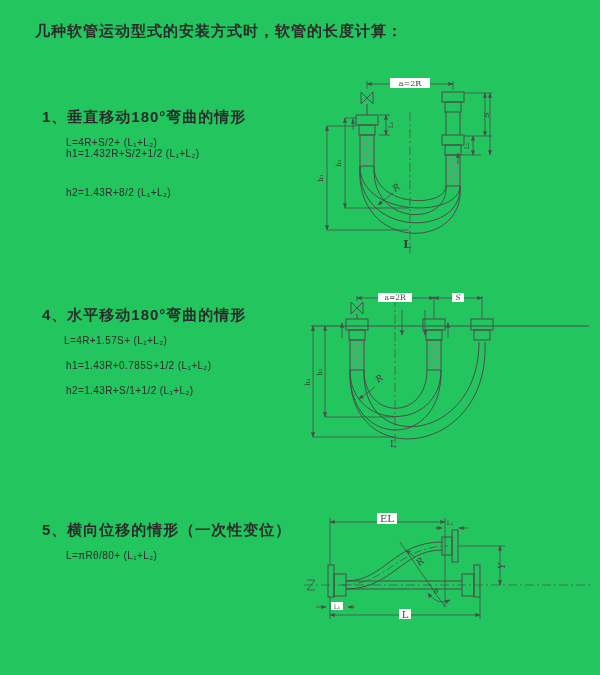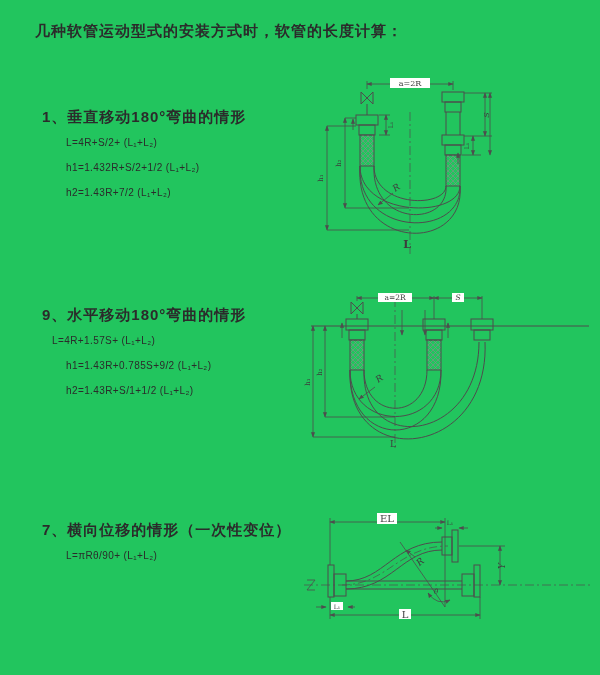--- a/index.html
+++ b/index.html
@@ -2,51 +2,51 @@
 <html><head>
 <meta charset="utf-8">
 <style>
   html,body{margin:0;padding:0;background:#fff;}
   .page{position:relative;width:600px;height:675px;background:#22c55e;overflow:hidden;
         font-family:"Liberation Sans",sans-serif;color:#2b2b2b;}
   .title{position:absolute;left:35px;top:22px;font-size:15px;font-weight:600;letter-spacing:1px;}
   .sec-h{position:absolute;font-size:15px;font-weight:600;letter-spacing:1px;text-align:center;}
   .formula{position:absolute;font-size:10px;letter-spacing:.4px;}
   #s1h{left:42px;top:108px}
-  #s1f1{left:66px;top:137px}#s1f2{left:66px;top:162px}#s1f3{left:66px;top:187px}
+  #s1f1{left:66px;top:137px}#s1f2{left:66px;top:148px}#s1f3{left:66px;top:187px}
   #s2h{left:42px;top:306px}
-  #s2f1{left:52px;top:335px}#s2f2{left:66px;top:360px}#s2f3{left:66px;top:385px}
+  #s2f1{left:64px;top:335px}#s2f2{left:66px;top:360px}#s2f3{left:66px;top:385px}
   #s3h{left:42px;top:521px}
   #s3f1{left:66px;top:550px}#s3f2{left:66px;top:576px}#s3f3{left:66px;top:601px}
   svg{position:absolute;}
   #d1{left:313px;top:66px;}
   #d2{left:303px;top:280px;}
   #d3{left:298px;top:506px;}
   svg text{font-family:"DejaVu Serif",serif;fill:#3d3d3d;}
   .it{font-style:italic;}
 </style>
 </head>
 <body>
 
 <div class="page">
 
   <div class="title">几种软管运动型式的安装方式时，软管的长度计算：</div>
 
   <div id="s1h" class="sec-h">1、垂直移动180°弯曲的情形</div>
   <div id="s1f1" class="formula">L=4R+S/2+ (L₁+L₂)</div>
   <div id="s1f2" class="formula">h1=1.432R+S/2+1/2 (L₁+L₂)</div>
-  <div id="s1f3" class="formula">h2=1.43R+7/2 (L₁+L₂)</div>
-
-  <div id="s2h" class="sec-h">9、水平移动180°弯曲的情形</div>
+  <div id="s1f3" class="formula">h2=1.43R+8/2 (L₁+L₂)</div>
+
+  <div id="s2h" class="sec-h">4、水平移动180°弯曲的情形</div>
   <div id="s2f1" class="formula">L=4R+1.57S+ (L₁+L₂)</div>
-  <div id="s2f2" class="formula">h1=1.43R+0.785S+9/2 (L₁+L₂)</div>
+  <div id="s2f2" class="formula">h1=1.43R+0.785S+1/2 (L₁+L₂)</div>
   <div id="s2f3" class="formula">h2=1.43R+S/1+1/2 (L₁+L₂)</div>
 
-  <div id="s3h" class="sec-h">7、横向位移的情形（一次性变位）</div>
-  <div id="s3f1" class="formula">L=πRθ/90+ (L₁+L₂)</div>
+  <div id="s3h" class="sec-h">5、横向位移的情形（一次性变位）</div>
+  <div id="s3f1" class="formula">L=πRθ/80+ (L₁+L₂)</div>
 
   <svg id="d1" width="277" height="197" viewBox="0 0 277 197">
     <defs>
       <marker id="a1" viewBox="0 0 10 10" refX="9" refY="5" markerWidth="6.5" markerHeight="6.5" orient="auto-start-reverse">
         <path d="M0,1 L10,5 L0,9 z" fill="#4d4d4d"></path>
       </marker>
       <pattern id="hp1" width="5" height="5" patternUnits="userSpaceOnUse">
         <path d="M0,5 L5,0 M0,0 L5,5" stroke="#8a8a8a" stroke-width="0.6"></path>
       </pattern>
     </defs>

